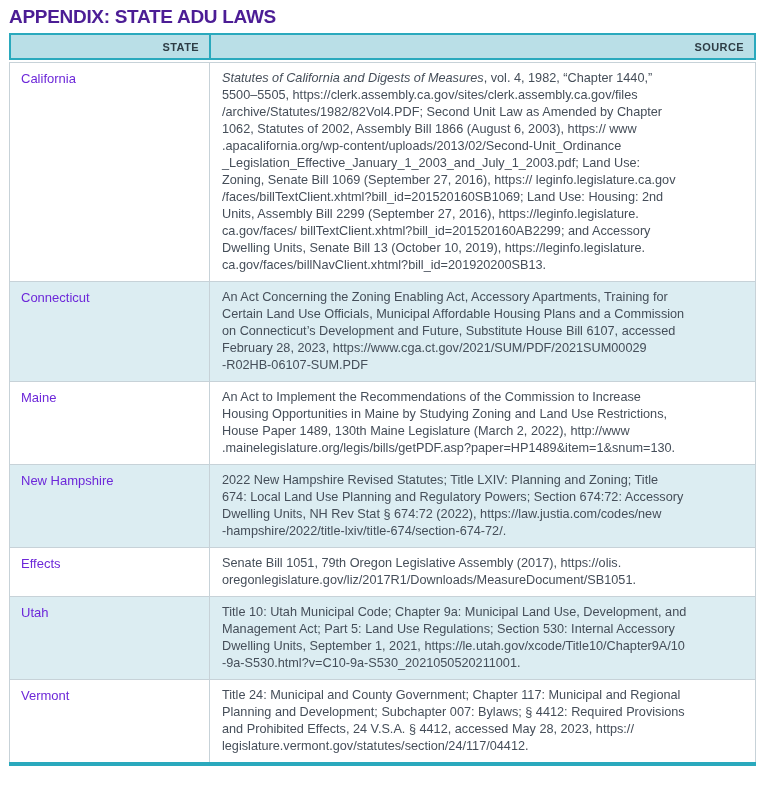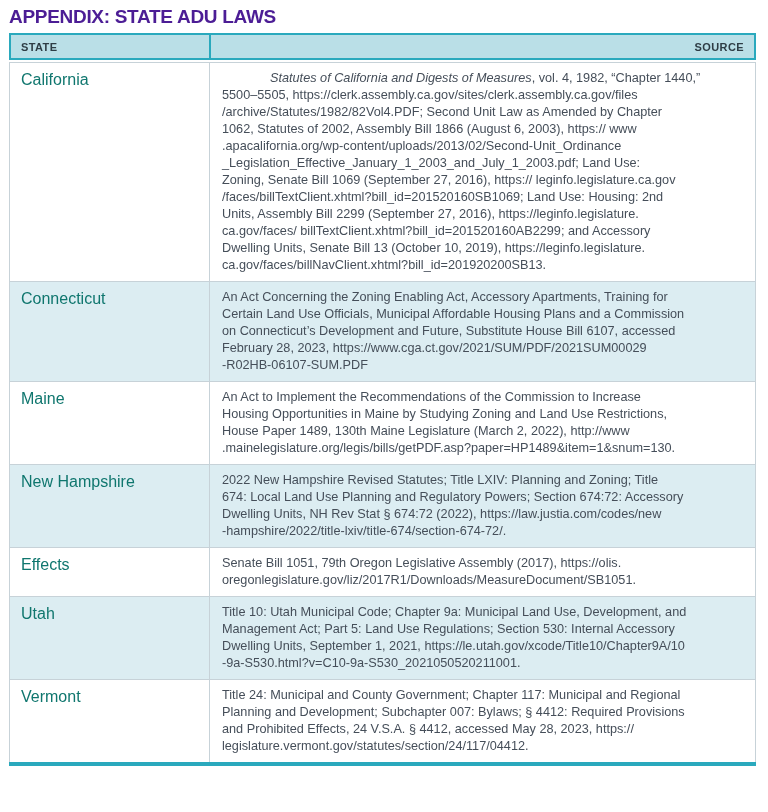--- a/index.html
+++ b/index.html
@@ -22,51 +22,52 @@
     display: flex;
     background: #badfe7;
     border: 2px solid #2aa9bd;
   }
   .th {
     font-size: 11px;
     font-weight: bold;
     color: #2e3d45;
     letter-spacing: 0.4px;
     padding: 6px 10px 5px 10px;
+    text-align: right;
   }
   .th-state { width: 200px; border-right: 2px solid #2aa9bd; }
   .th-source { flex: 1; text-align: right; }
   .tbody {
     margin-top: 2px;
     border-bottom: 4px solid #2aa9bd;
   }
   .row {
     display: flex;
     border-left: 1px solid #c7d2d8;
     border-right: 1px solid #c7d2d8;
     border-top: 1px solid #c7d2d8;
     background: #ffffff;
   }
   .row:nth-child(even) { background: #dcedf2; }
   .cell-state {
     width: 200px;
     padding: 8px 6px 7px 11px;
     border-right: 1px solid #c7d2d8;
-    font-size: 16px;
-    color: #0f766e;
+    font-size: 13px;
+    color: #6d28d9;
   }
   .cell-source {
     flex: 1;
     padding: 7px 10px 7px 12px;
     font-size: 12.7px;
     line-height: 17px;
     color: #454e59;
     white-space: pre-line;
   }
-  .italic { font-style: italic; margin-left: 48px; }
+  .italic { font-style: italic; }
 </style>
 </head>
 <body>
 
 <h1 class="page-title">APPENDIX: STATE ADU LAWS</h1>
 
 <div class="adu-table">
   <div class="thead">
     <div class="th th-state">STATE</div>
     <div class="th th-source">SOURCE</div>

